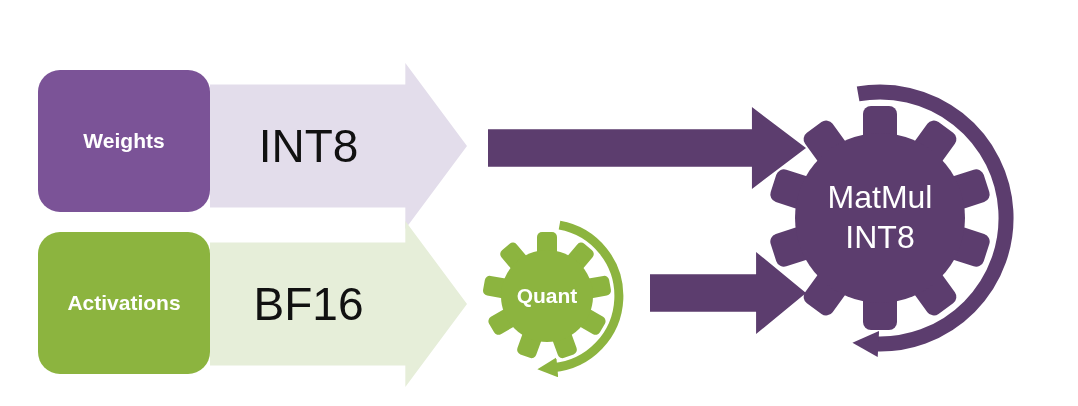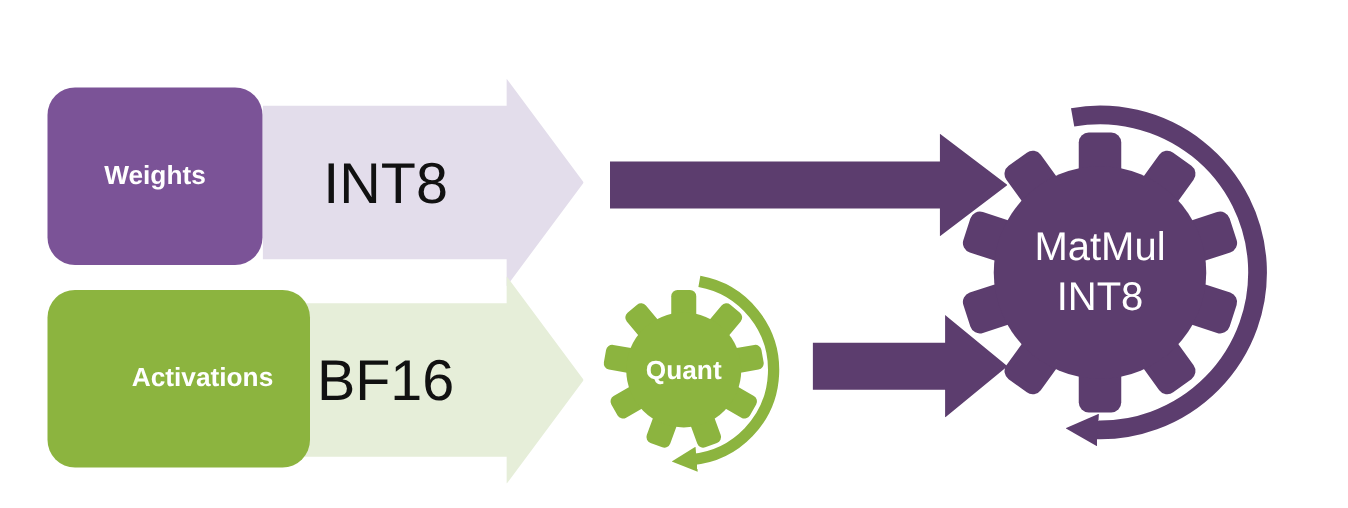--- a/index.html
+++ b/index.html
@@ -6,21 +6,21 @@
   .canvas {
     position:relative; width:1078px; height:406px; background:#ffffff;
     font-family:"Liberation Sans", sans-serif; overflow:hidden;
   }
   .box {
     position:absolute; width:172px; height:142px; border-radius:22px;
     display:flex; align-items:center; justify-content:center;
     color:#ffffff; font-weight:bold; font-size:21px;
   }
   .box.purple { left:38px; top:70px; background:#7B5397; }
-  .box.green  { left:38px; top:232px; background:#8CB43F;padding-left:38px; }
+  .box.green  { left:38px; top:232px; background:#8CB43F; }
 
   .block-arrow {
     position:absolute; left:210px; width:257px; height:166px;
     display:flex; align-items:center; justify-content:center;
     padding-right:60px; box-sizing:border-box;
     clip-path:polygon(0 13%, 76% 13%, 76% 0, 100% 50%, 76% 100%, 76% 87%, 0 87%);
     font-size:46px; color:#111111;
   }
   .block-arrow.lavender   { top:63px;  background:#E3DDEB; }
   .block-arrow.lightgreen { top:221px; background:#E6EED9;align-items:center; }

